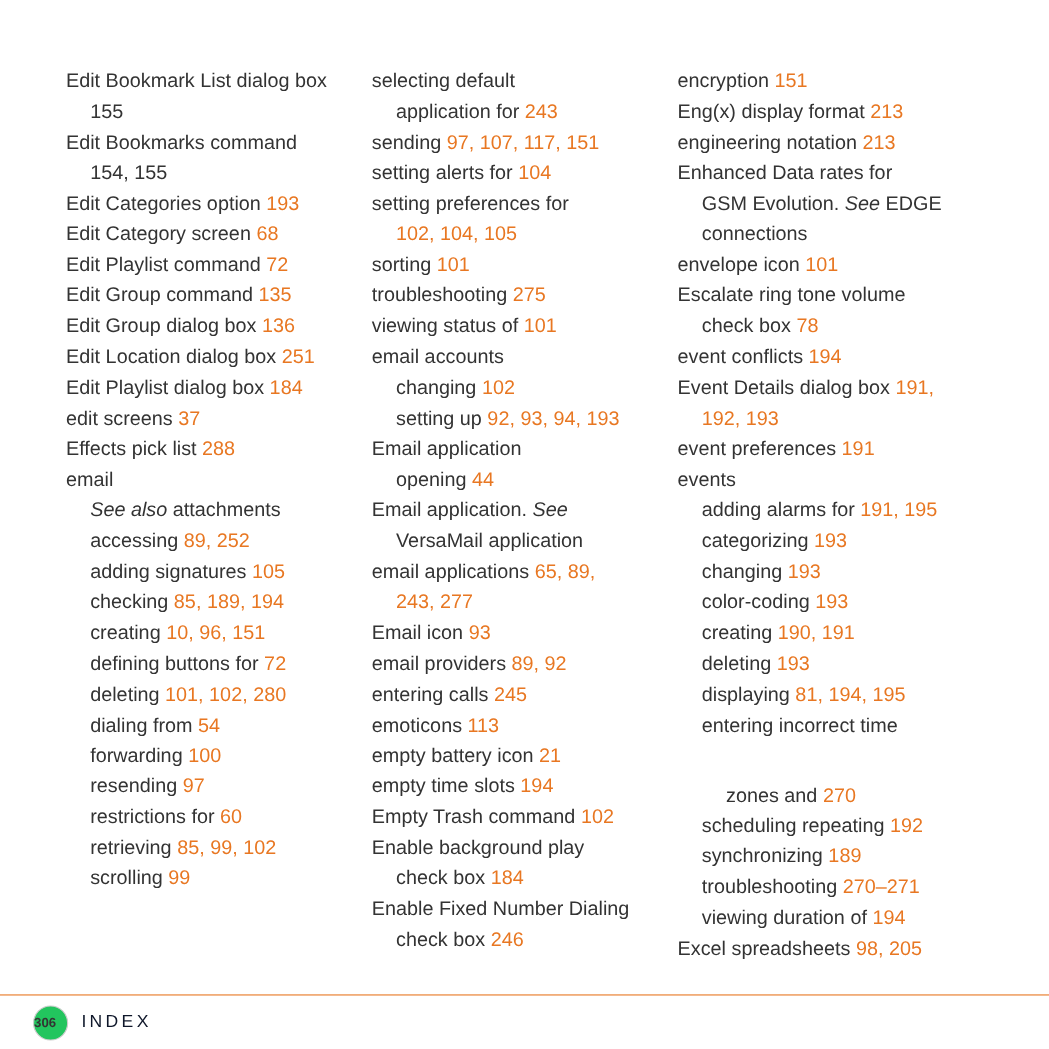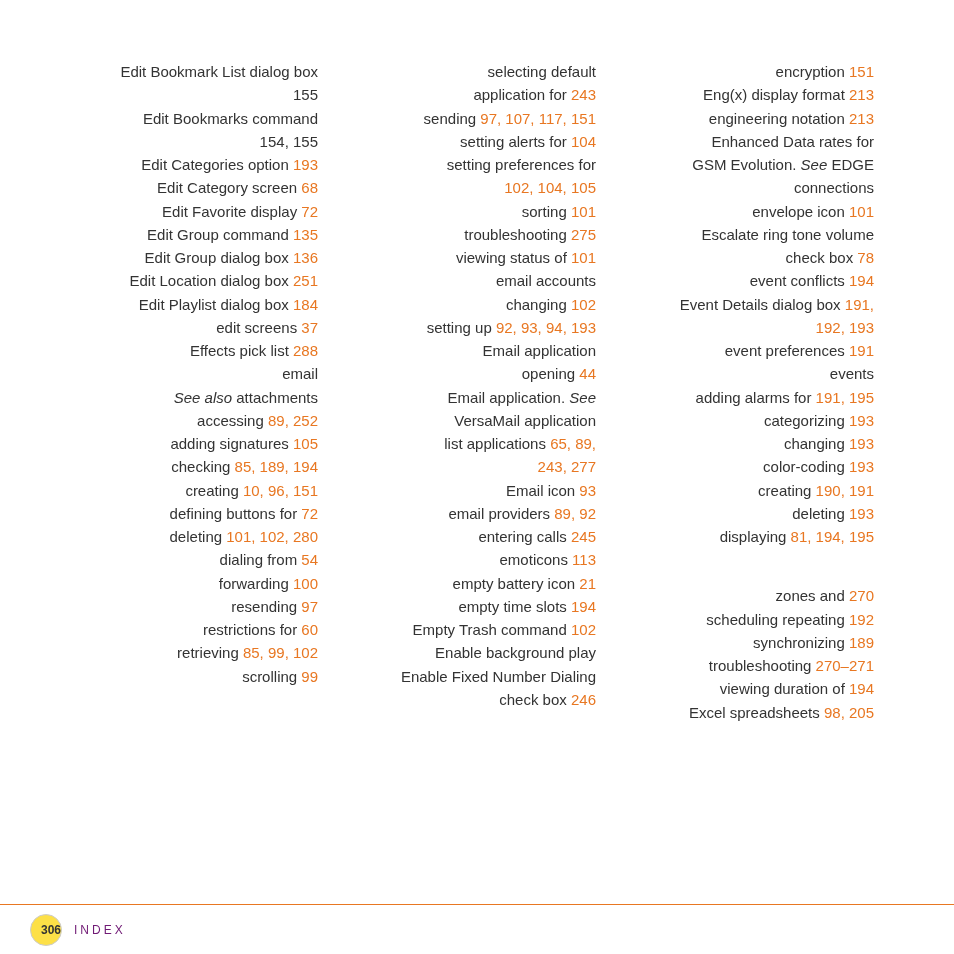--- a/index.html
+++ b/index.html
@@ -21,22 +21,21 @@
     .content {
       display: flex;
       gap: 0;
       width: 100%;
       height: calc(100% - 60px);
     }
     .column {
       flex: 1;
       padding-right: 20px;
       line-height: 1.55;
-      font-size: 15px;
-      text-align: right;
+      font-size: 18px;
     }
     .orange { color: #E87722; }
     .sub-entry {
       padding-left: 22px;
     }
     .sub-sub-entry {
       padding-left: 44px;
       margin-top: 36px;
     }
     .footer {
@@ -44,53 +43,53 @@
       bottom: 0;
       left: 0;
       right: 0;
       height: 50px;
       display: flex;
       align-items: center;
       border-top: 1px solid #E87722;
       padding: 0 30px;
     }
     .page-num-box {
-      background: #fde047;
+      background: #22c55e;
       border: 1px solid #cccccc;
       border-radius: 50%;
       width: 32px;
       height: 32px;
       display: flex;
       align-items: center;
-      justify-content: flex-end;
+      justify-content: flex-start;
       font-size: 12px;
       font-weight: bold;
       margin-right: 12px;
     }
     .index-label {
-      font-size: 12px;
+      font-size: 16px;
       letter-spacing: 3px;
-      color: #701a75;
+      color: #0f172a;
       text-transform: uppercase;
     }
   </style>
 </head>
 <body>
 
 <div class="page">
   <div class="content" id="content-area">
 
   <div class="column">
         <div><span>Edit Bookmark List dialog box</span></div>
         <div class="sub-entry"><span>155</span></div>
         <div><span>Edit Bookmarks command</span></div>
         <div class="sub-entry"><span>154, 155</span></div>
         <div><span>Edit Categories option </span><span class="orange">193</span></div>
         <div><span>Edit Category screen </span><span class="orange">68</span></div>
-        <div><span>Edit Favorite display </span><span class="orange">72</span></div>
+        <div><span>Edit Playlist command </span><span class="orange">72</span></div>
         <div><span>Edit Group command </span><span class="orange">135</span></div>
         <div><span>Edit Group dialog box </span><span class="orange">136</span></div>
         <div><span>Edit Location dialog box </span><span class="orange">251</span></div>
         <div><span>Edit Playlist dialog box </span><span class="orange">184</span></div>
         <div><span>edit screens </span><span class="orange">37</span></div>
         <div><span>Effects pick list </span><span class="orange">288</span></div>
         <div><span>email</span></div>
         <div class="sub-entry"><span style="font-style:italic">See also</span><span> attachments</span></div>
         <div class="sub-entry"><span>accessing </span><span class="orange">89, 252</span></div>
         <div class="sub-entry"><span>adding signatures </span><span class="orange">105</span></div>
@@ -115,30 +114,31 @@
         <div><span>sorting </span><span class="orange">101</span></div>
         <div><span>troubleshooting </span><span class="orange">275</span></div>
         <div><span>viewing status of </span><span class="orange">101</span></div>
         <div><span>email accounts</span></div>
         <div class="sub-entry"><span>changing </span><span class="orange">102</span></div>
         <div class="sub-entry"><span>setting up </span><span class="orange">92, 93, 94, 193</span></div>
         <div><span>Email application</span></div>
         <div class="sub-entry"><span>opening </span><span class="orange">44</span></div>
         <div><span>Email application. </span> <span style="font-style:italic">See</span></div>
         <div class="sub-entry"><span>VersaMail application</span></div>
-        <div><span>list applications </span><span class="orange">65, 89,</span></div>
+        <div><span>email applications </span><span class="orange">65, 89,</span></div>
         <div class="sub-entry"><span class="orange">243, 277</span></div>
         <div><span>Email icon </span><span class="orange">93</span></div>
         <div><span>email providers </span><span class="orange">89, 92</span></div>
         <div><span>entering calls </span><span class="orange">245</span></div>
         <div><span>emoticons </span><span class="orange">113</span></div>
         <div><span>empty battery icon </span><span class="orange">21</span></div>
         <div><span>empty time slots </span><span class="orange">194</span></div>
         <div><span>Empty Trash command </span><span class="orange">102</span></div>
         <div><span>Enable background play</span></div>
+        <div class="sub-entry"><span>check box </span><span class="orange">184</span></div>
         <div><span>Enable Fixed Number Dialing</span></div>
         <div class="sub-entry"><span>check box </span><span class="orange">246</span></div>
       </div>
       <div class="column">
         <div><span>encryption </span><span class="orange">151</span></div>
         <div><span>Eng(x) display format </span><span class="orange">213</span></div>
         <div><span>engineering notation </span><span class="orange">213</span></div>
         <div><span>Enhanced Data rates for</span></div>
         <div class="sub-entry"><span>GSM Evolution. </span> <span style="font-style:italic">See</span><span> EDGE</span></div>
         <div class="sub-entry"><span>connections</span></div>
@@ -150,20 +150,21 @@
         <div class="sub-entry"><span class="orange">192, 193</span></div>
         <div><span>event preferences </span><span class="orange">191</span></div>
         <div><span>events</span></div>
         <div class="sub-entry"><span>adding alarms for </span><span class="orange">191, 195</span></div>
         <div class="sub-entry"><span>categorizing </span><span class="orange">193</span></div>
         <div class="sub-entry"><span>changing </span><span class="orange">193</span></div>
         <div class="sub-entry"><span>color-coding </span><span class="orange">193</span></div>
         <div class="sub-entry"><span>creating </span><span class="orange">190, 191</span></div>
         <div class="sub-entry"><span>deleting </span><span class="orange">193</span></div>
         <div class="sub-entry"><span>displaying </span><span class="orange">81, 194, 195</span></div>
+        <div class="sub-entry"><span>entering incorrect time</span></div>
         <div class="sub-sub-entry"><span>zones and </span><span class="orange">270</span></div>
         <div class="sub-entry"><span>scheduling repeating </span><span class="orange">192</span></div>
         <div class="sub-entry"><span>synchronizing </span><span class="orange">189</span></div>
         <div class="sub-entry"><span>troubleshooting </span><span class="orange">270–271</span></div>
         <div class="sub-entry"><span>viewing duration of </span><span class="orange">194</span></div>
         <div><span>Excel spreadsheets </span><span class="orange">98, 205</span></div>
       </div>
     </div>
   <div class="footer">
     <div class="page-num-box">

